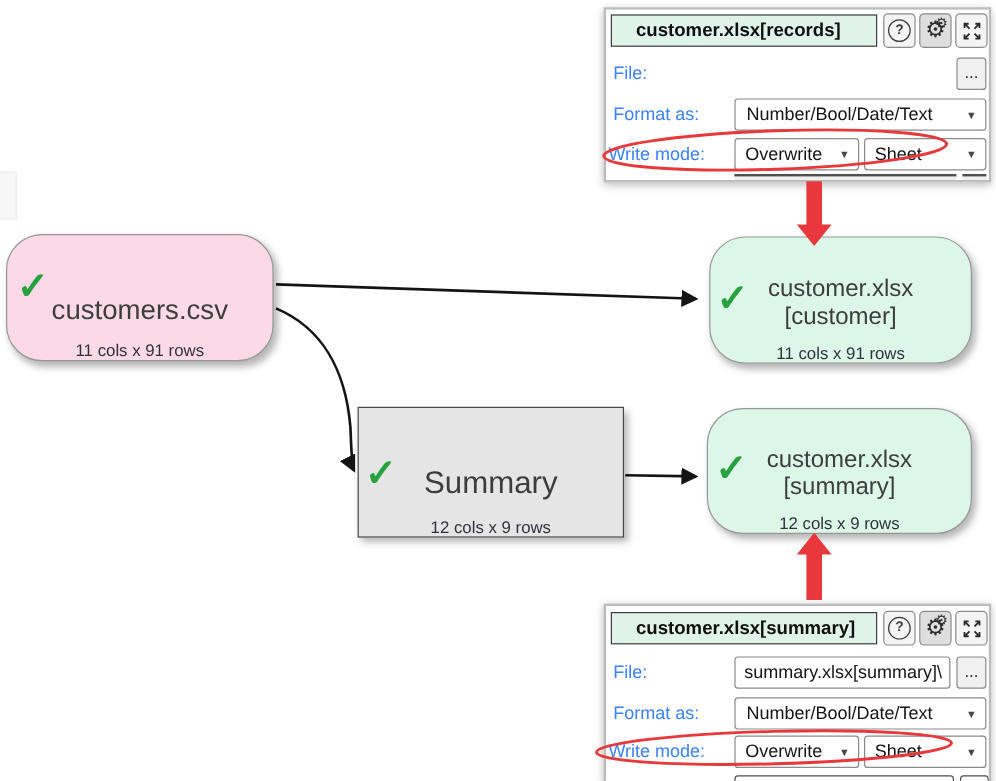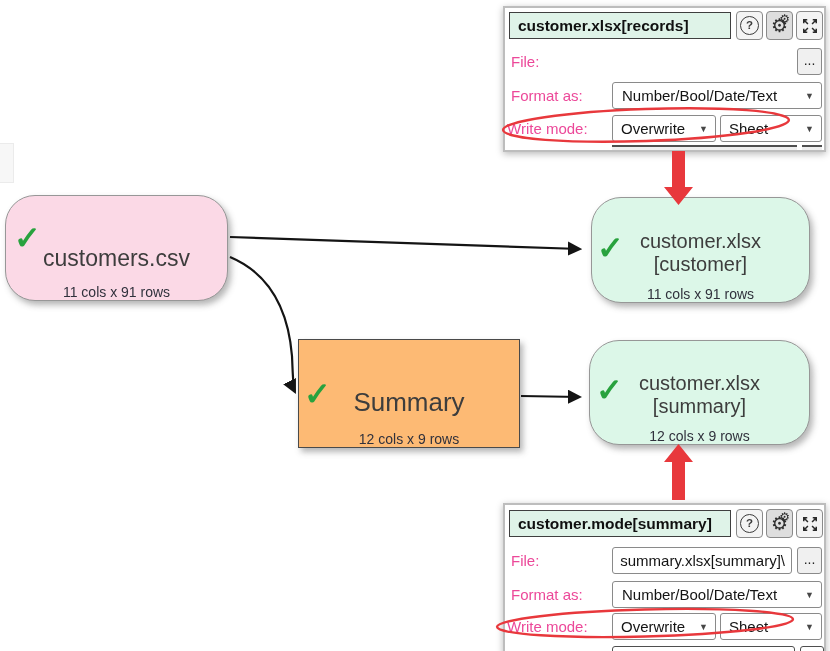--- a/index.html
+++ b/index.html
@@ -13,41 +13,41 @@
   .node-title{color:#3d3d3d;line-height:1.15;text-align:center;}
   .node-sub{color:#30313c;font-size:14px;margin-top:13px;text-align:center;}
   .check{position:absolute;font-size:32px;font-weight:600;color:#28a23e;line-height:1;}
 
   .n-source{left:5px;top:195px;width:223px;height:106px;background:#fbd9e6;}
   .n-source .node-title{font-size:23px;}
   .n-records{left:591px;top:197px;width:219px;height:106px;background:#dcf7e8;}
   .n-outsum{left:589px;top:340px;width:221px;height:105px;background:#dcf7e8;}
   .n-records .node-title,.n-outsum .node-title{font-size:20px;}
   .n-records .node-sub,.n-outsum .node-sub{margin-top:10px;}
-  .n-transform{left:298px;top:339px;width:222px;height:109px;background:#fdba74;border:1.5px solid #4a4a4a;}
+  .n-transform{left:298px;top:339px;width:222px;height:109px;background:#e5e5e5;border:1.5px solid #4a4a4a;}
   .n-transform .node-title{font-size:26px;}
 
   
   .panel{position:absolute;left:503px;width:319px;background:#fff;border:2px solid #bdbdbd;
          box-shadow:0 2px 7px rgba(0,0,0,.28);box-sizing:content-box;overflow:hidden;}
   .panel-top{top:6px;height:142px;}
   .panel-bottom{top:503px;height:148px;}
   .ptitle{position:absolute;left:4px;top:4px;width:222px;height:27px;background:#dff3e8;
           border:1.5px solid #3f3f3f;font-weight:bold;font-size:15.5px;color:#101010;
-          line-height:26px;padding-left:8px;box-sizing:border-box;white-space:nowrap;overflow:hidden;}
+          line-height:26px;padding-left:20px;box-sizing:border-box;white-space:nowrap;overflow:hidden;}
   .pbtn{position:absolute;top:3px;width:27px;height:29px;background:#f4f4f4;border:1px solid #8a8a8a;
         border-radius:4px;box-sizing:border-box;display:flex;align-items:center;justify-content:center;}
   .pbtn.help{left:231px;}
   .pbtn.gear{left:261px;background:#dedede;}
   .pbtn.expand{left:291px;}
   .help-glyph{display:inline-block;width:17px;height:17px;border:1.6px solid #3c3c3c;border-radius:50%;
               font-size:11.5px;font-weight:bold;color:#3c3c3c;text-align:center;line-height:16px;}
   .gear-main{font-size:19px;color:#2e2e2e;line-height:1;}
   .gear-small{position:absolute;font-size:12px;color:#2e2e2e;right:2px;top:1px;line-height:1;}
-  .plabel{position:absolute;font-size:15px;color:#ec4899;line-height:27px;white-space:nowrap;}
+  .plabel{position:absolute;font-size:15px;color:#3b82f6;line-height:27px;white-space:nowrap;}
   .pinput{position:absolute;background:#fff;border:1px solid #8a8a8a;border-radius:3px;
           font-size:15px;color:#141414;line-height:25px;box-sizing:border-box;
           white-space:nowrap;overflow:hidden;padding:0 6px;}
   .pinput.rightal{text-align:right;direction:rtl;}
   .combo-arrow{position:absolute;right:7px;top:0;font-size:9px;color:#474747;line-height:27px;}
   .file-browse{position:absolute;width:25px;height:27px;background:#f0f0f0;border:1px solid #8a8a8a;
                border-radius:3px;box-sizing:border-box;text-align:center;font-size:14px;color:#222;line-height:22px;}
   .clip-strip{position:absolute;background:#efefef;border-top:2px solid #4f4f4f;height:8px;}
   .clip-box{position:absolute;background:#fff;border:1.5px solid #4f4f4f;border-radius:3px;height:14px;}
 
@@ -127,21 +127,21 @@
     <div class="pinput row-write" style="left:215px;width:102px;height:27px;padding-left:8px;">
       <span>Sheet</span>
       <span class="combo-arrow">▼</span>
     </div>
 
     <div class="clip-strip" style="left:107px;top:137px;width:185px;"></div>
     <div class="clip-strip" style="left:297px;top:137px;width:20px;"></div>
   </div>
 
   <div class="panel panel-bottom">
-    <div class="ptitle" style="top:5px;">customer.mode[summary]</div>
+    <div class="ptitle" style="top:5px;">customer.xlsx[summary]</div>
     <div class="pbtn help" style="top:4px;">
       <span class="help-glyph">?</span>
     </div>
     <div class="pbtn gear" style="top:4px;">
       <span class="gear-main">⚙</span>
       <span class="gear-small">⚙</span>
     </div>
     <div class="pbtn expand" style="top:4px;">
       <svg width="18" height="18" viewBox="0 0 26 26" fill="none" stroke="#2b2b2b" stroke-width="2.2">
         <path d="M4,9 L4,4 L9,4 M4,4 L10,10"></path>

